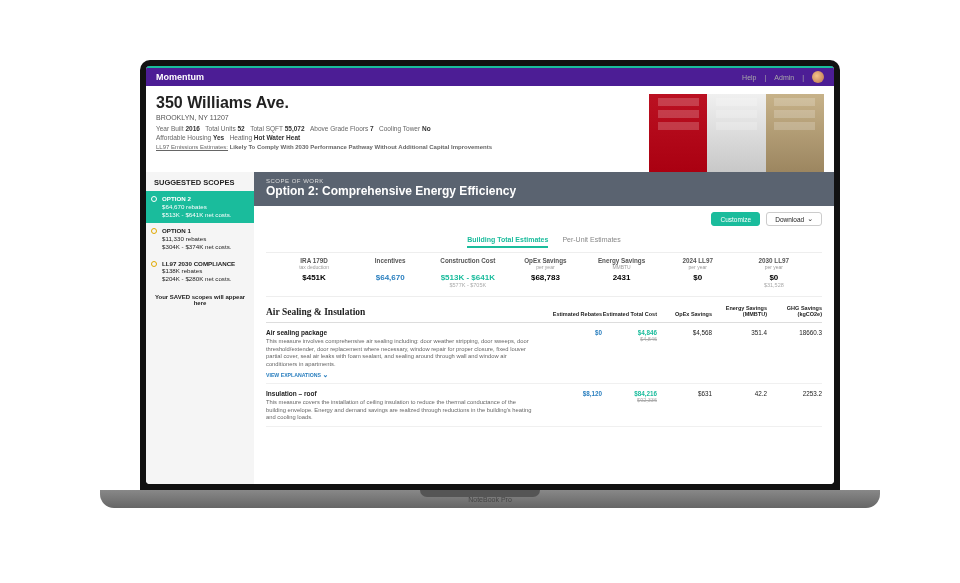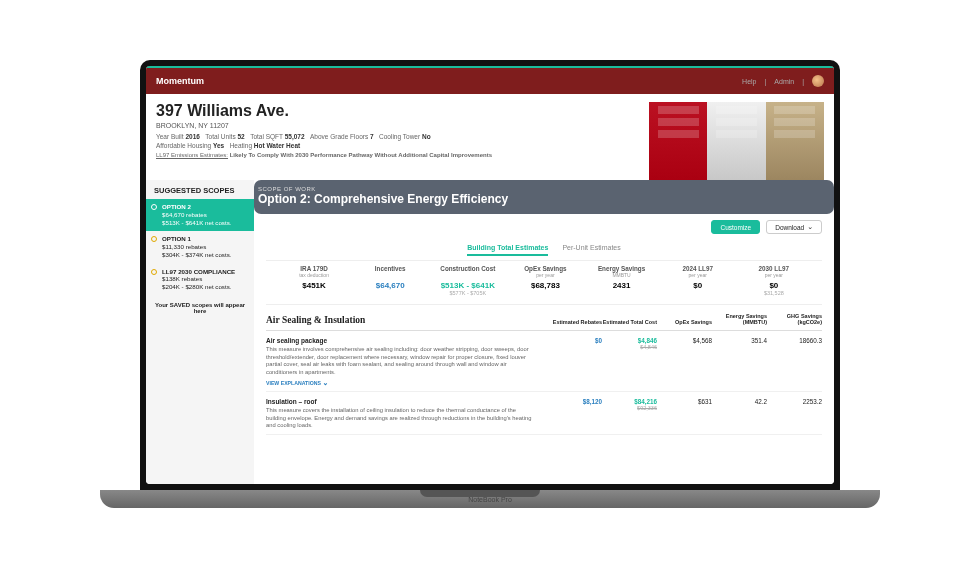--- a/index.html
+++ b/index.html
@@ -1,21 +1,21 @@
 <!DOCTYPE html>
 <html><head>
 <meta charset="utf-8">
 <style>
   * { box-sizing: border-box; margin: 0; padding: 0; }
   body { font-family: -apple-system, Helvetica, Arial, sans-serif; background: #fff; width: 960px; height: 583px; overflow: hidden; position: relative; }
   .laptop-frame { position: absolute; top: 60px; left: 140px; width: 700px; height: 430px; background: #111; border-radius: 10px 10px 0 0; padding: 6px; }
   .laptop-base { position: absolute; top: 490px; left: 100px; width: 780px; height: 18px; background: linear-gradient(#888, #666); border-radius: 0 0 14px 14px; display:flex; align-items:center; justify-content:center; font-size:7px; color:#444;}
   .laptop-notch { position:absolute; top:490px; left:50%; transform:translateX(-50%); width:120px; height:7px; background:#555; border-radius:0 0 8px 8px; z-index:5;}
   .screen { width: 100%; height: 100%; background: #fff; overflow: hidden; font-size: 8px; color: #222; border-radius:4px;}
-  .topbar { background: #7f1d1d; height: 28px; display: flex; align-items: center; padding: 0 10px; color: #fff; border-top:2px solid #1abc9c;}
+  .topbar { background: #4c1d95; height: 20px; display: flex; align-items: center; padding: 0 10px; color: #fff; border-top:2px solid #1abc9c;}
   .topbar-brand { font-weight: bold; font-size: 9px; }
   .topbar-right { margin-left: auto; display: flex; align-items: center; gap: 8px; font-size: 7px; color:#aaa;}
   .avatar { width: 12px; height: 12px; border-radius: 50%; background: radial-gradient(circle at 40% 40%, #f4c28a, #b8724a); }
   .header { display:flex; padding: 8px 10px 0 10px; }
   .header-left { flex:1; }
   .header h1 { font-size: 16px; font-weight: 700; margin-bottom:2px;}
   .header .addr2 { font-size: 7px; color:#555; margin-bottom:4px;}
   .meta-row { font-size: 6.5px; color:#333; margin-bottom:2px; }
   .meta-row .lbl { color:#666; }
   .meta-row b { font-weight:700; }
@@ -30,21 +30,21 @@
   .main { display:flex; height: 322px;}
   .sidebar { width: 108px; background:#f5f5f5; padding:0; }
   .sidebar h4 { font-size:7.5px; font-weight:800; padding:6px 8px 4px;}
   .scope { padding:4px 6px 5px 16px; position:relative; font-size:6.2px; line-height:1.25;}
   .scope .dot { position:absolute; left:5px; top:5px; width:6px; height:6px; border-radius:50%; border:1.5px solid #e0a800;}
   .scope.active { background:#1abc9c; color:#fff; }
   .scope.active .dot { border-color:#fff; }
   .scope .t { font-weight:700; }
   .saved-note { font-size:6px; padding:6px 8px; text-align:center; font-weight:700;}
   .content { flex:1; background:#fff; overflow:hidden;}
-  .sow-banner { background:#5a6370; color:#fff; padding:6px 4px 8px; position:relative;border-radius:7px;}
+  .sow-banner { background:#5a6370; color:#fff; padding:6px 12px 8px; position:relative;}
   .sow-banner .lbl { font-size:6px; letter-spacing:0.5px; color:#ddd;}
   .sow-banner .ttl { font-size:12px; font-weight:600;}
   .actions { display:flex; justify-content:flex-end; gap:6px; padding:6px 12px;}
   .btn { border:1px solid #ccc; border-radius:3px; padding:2px 8px; font-size:6.5px; background:#fff; cursor:pointer; display:flex; align-items:center; gap:3px;}
   .btn.primary { background:#1abc9c; color:#fff; border-color:#1abc9c;}
   .tabs { display:flex; justify-content:center; gap:14px; font-size:7px; color:#888; padding:4px 0;}
   .tab { padding-bottom:3px; }
   .tab.active { color:#1abc9c; font-weight:700; border-bottom:2px solid #1abc9c;}
   .metrics { display:flex; justify-content:space-around; padding:4px 10px 8px; border-top:1px solid #eee; border-bottom:1px solid #eee; margin:0 12px;}
   .metric { text-align:center; font-size:6px; color:#666; min-width:52px;}
@@ -81,21 +81,21 @@
         <span>Help</span>
         <span>|</span>
         <span>Admin</span>
         <span>|</span>
         <div class="avatar"></div>
       </div>
     </div>
 
     <div class="header">
       <div class="header-left">
-        <h1>397 Williams Ave.</h1>
+        <h1>350 Williams Ave.</h1>
         <div class="addr2">BROOKLYN, NY 11207</div>
         <div class="meta-row">
           <span class="lbl">Year Built</span> <b>2016</b>
           &nbsp;&nbsp;<span class="lbl">Total Units</span> <b>52</b>
           &nbsp;&nbsp;<span class="lbl">Total SQFT</span> <b>55,072</b>
           &nbsp;&nbsp;<span class="lbl">Above Grade Floors</span> <b>7</b>
           &nbsp;&nbsp;<span class="lbl">Cooling Tower</span> <b>No</b>
         </div>
         <div class="meta-row">
           <span class="lbl">Affordable Housing</span> <b>Yes</b>

